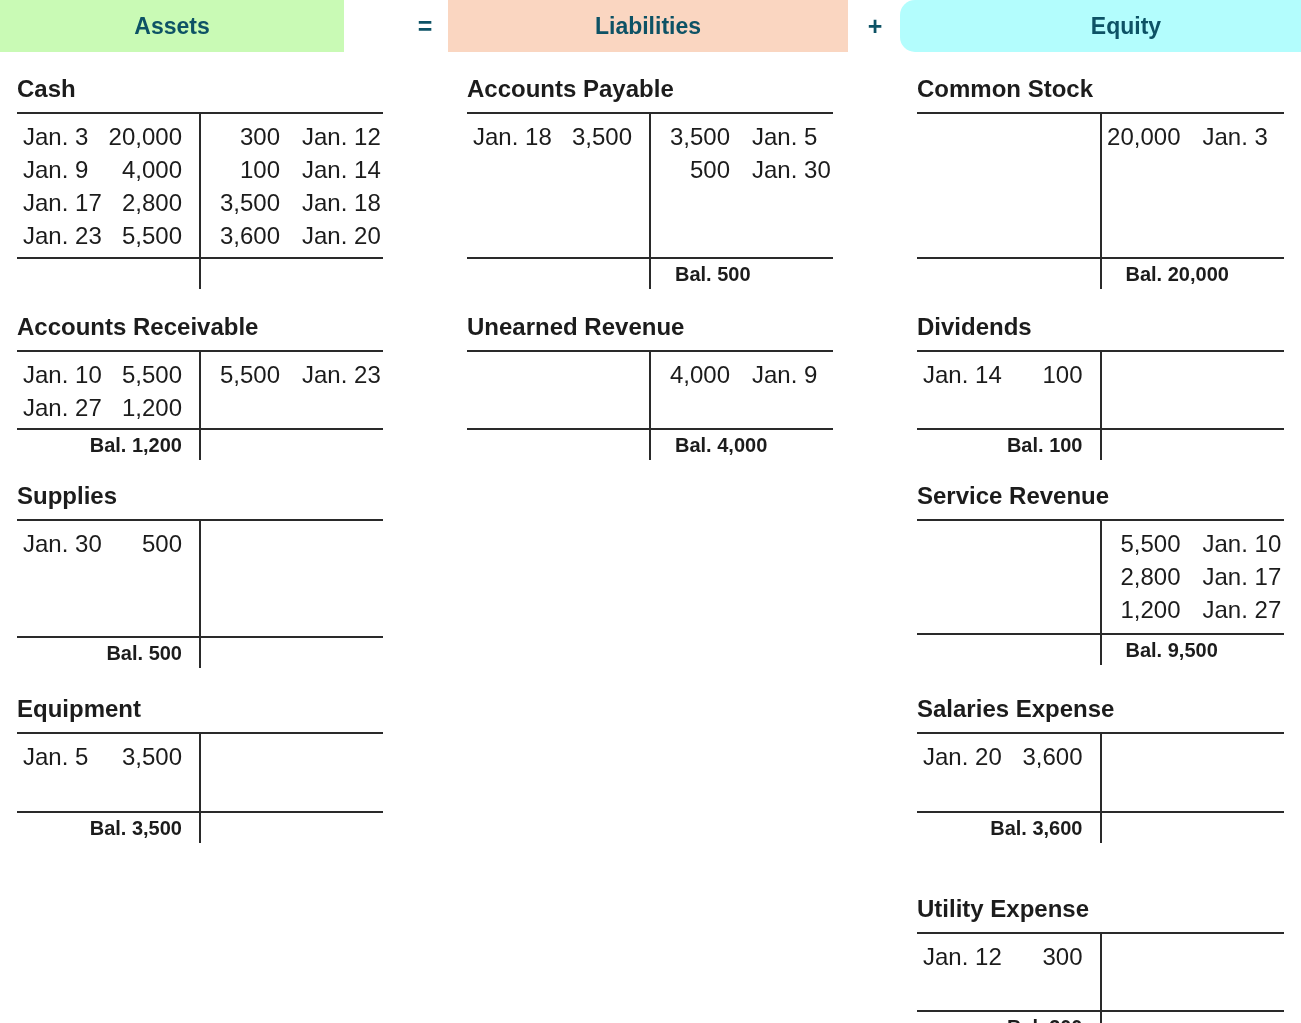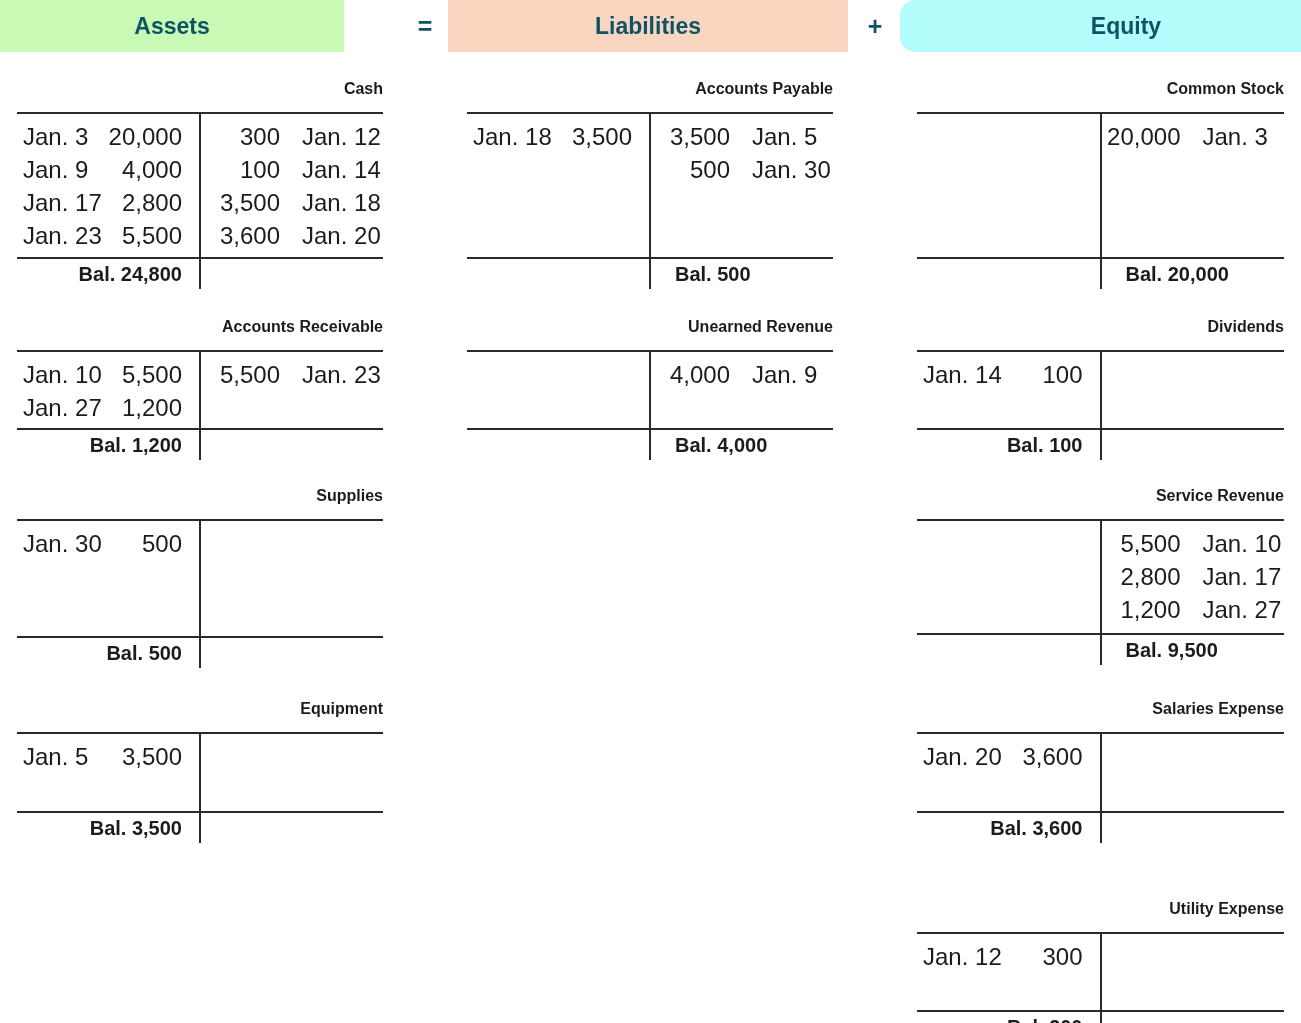--- a/index.html
+++ b/index.html
@@ -24,21 +24,21 @@
   #col-equity      { left:900px; width:401px; }
 
   
   .t-account { position:absolute; left:17px; right:17px; }
   .top-73  { top:73px; }
   .top-311 { top:311px; }
   .top-480 { top:480px; }
   .top-693 { top:693px; }
   .top-871 { top:893px; }
 
-  .t-title { height:39px; text-align:right; font-weight:bold; font-size:16px; line-height:27px;
+  .t-title { height:39px; text-align:left; font-weight:bold; font-size:24px; line-height:27px;
              padding-top:2px; box-sizing:border-box; }
 
   .t-body { position:relative; border-top:2px solid #2a2a2a; border-bottom:2px solid #2a2a2a;
             display:flex; align-items:flex-start; }
   .body-143 .t-body { height:143px; }
   .body-115 .t-body { height:115px; }
   .body-112 .t-body { height:112px; }
   .body-77  .t-body { height:77px; }
   .body-76  .t-body { height:76px; }
 
@@ -103,24 +103,20 @@
               <span class="c-amount">3,500</span>
               <span class="c-date">Jan. 18</span>
             </div>
             <div class="row">
               <span class="c-amount">3,600</span>
               <span class="c-date">Jan. 20</span>
             </div>
           </div>
           <div class="t-divider"></div>
         </div>
-        <div class="bal-row">
-          <div class="bal-half bal-left"><span>Bal. 24,800</span></div>
-          <div class="bal-half bal-right"></div>
-        </div>
       </div>
     <div class="t-account top-311 body-76">
         <div class="t-title">Accounts Receivable</div>
         <div class="t-body">
           <div class="t-side t-left">
             <div class="row">
               <span class="c-date">Jan. 10</span>
               <span class="c-amount">5,500</span>
             </div>
             <div class="row">

